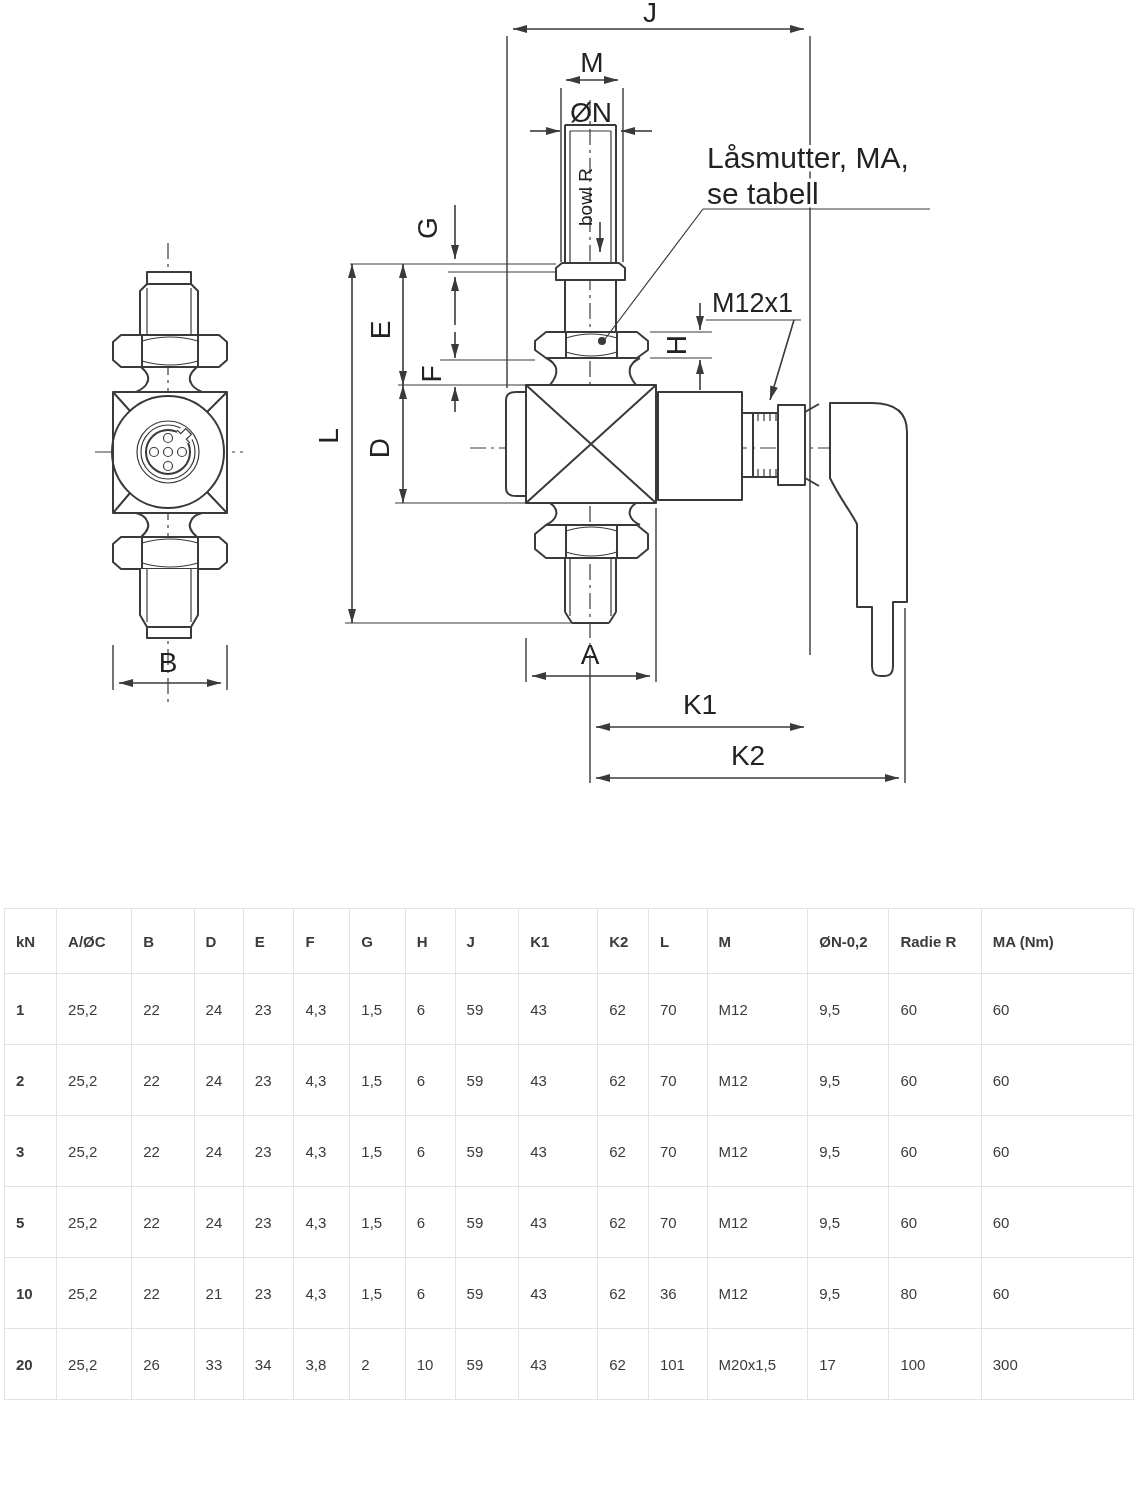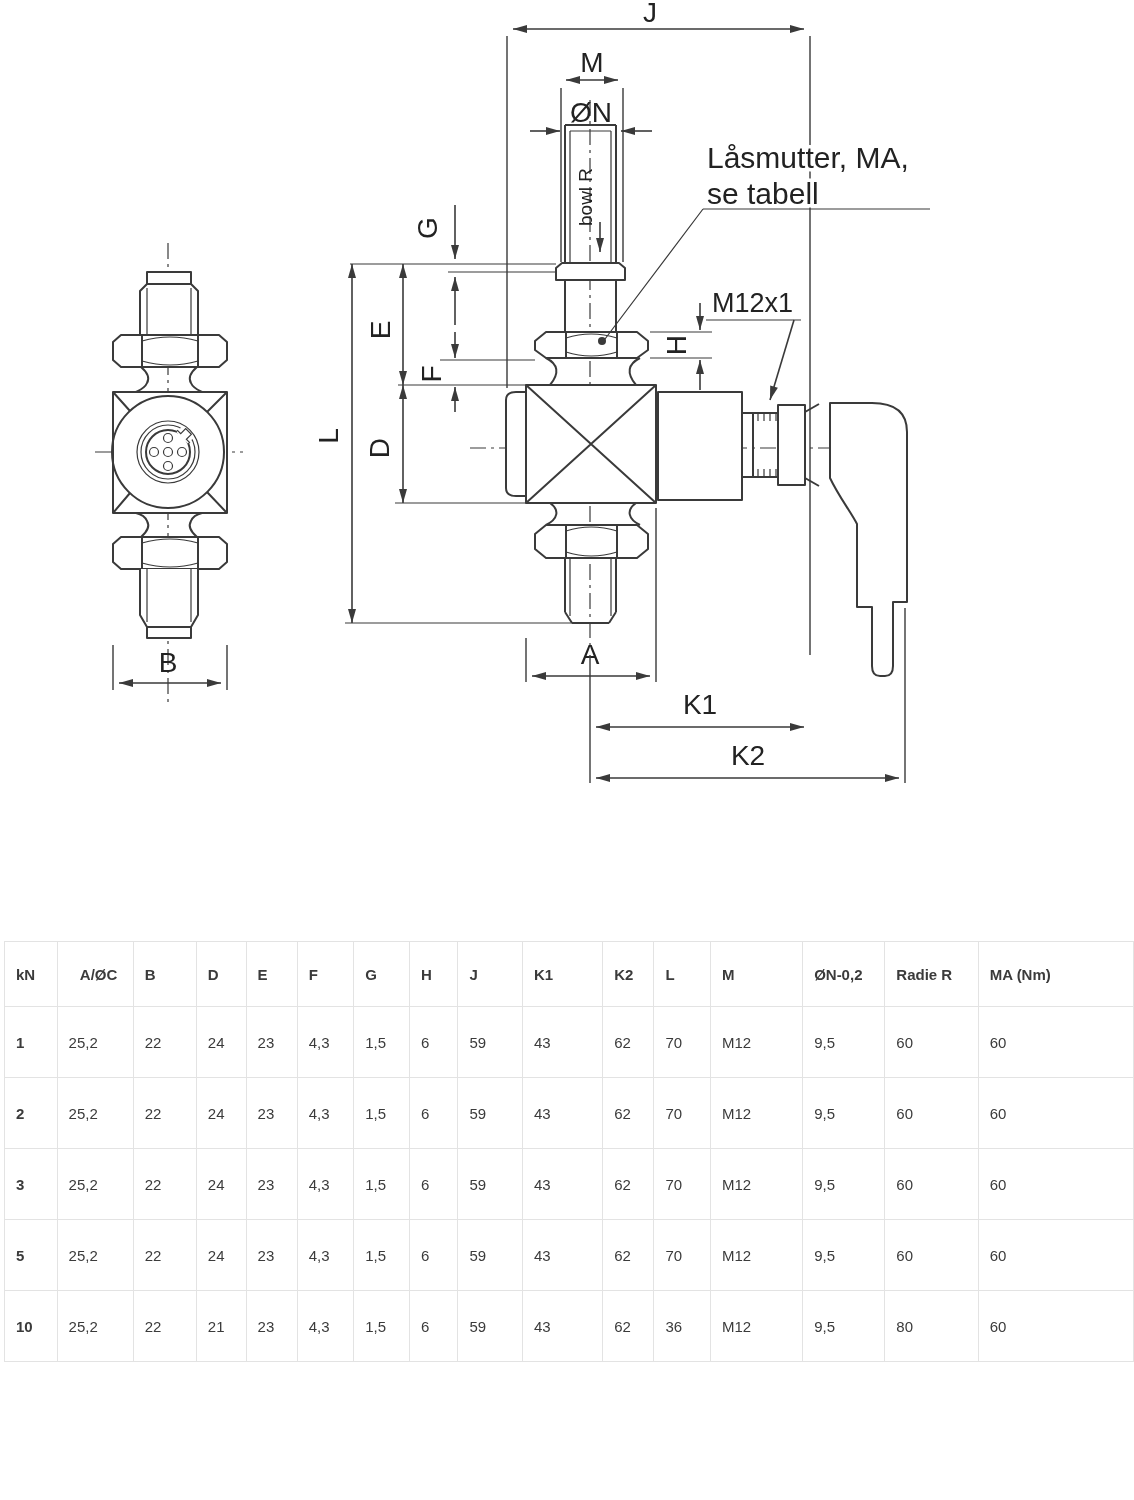--- a/index.html
+++ b/index.html
@@ -15,21 +15,21 @@
          marker-start:url(#arrow);marker-end:url(#arrow);}
   .dime {fill:none;stroke:#3a3a3a;stroke-width:1.6;marker-end:url(#arrow);}
   .cl   {fill:none;stroke:#3a3a3a;stroke-width:1.2;stroke-dasharray:16 5 3 5;}
   .dot  {fill:#3a3a3a;stroke:none;}
   .lbl  {fill:#222;font-size:28px;font-family:"Liberation Sans",sans-serif;}
   .lblm {text-anchor:middle;}
   .note {fill:#222;font-size:30px;font-family:"Liberation Sans",sans-serif;
          paint-order:stroke;stroke:#fff;stroke-width:7;stroke-linejoin:round;}
   .small{fill:#222;font-size:19px;font-family:"Liberation Sans",sans-serif;}
   
-  .spec-wrap{position:absolute;top:908px;left:4px;margin-top:33px;}
+  .spec-wrap{position:absolute;top:908px;left:4px;}
   table.spec{border-collapse:collapse;table-layout:fixed;background:#fff;}
   table.spec th, table.spec td{
     border:1px solid #e3e3e3;font-size:15px;color:#3b3b3b;text-align:left;
     vertical-align:middle;padding:0 4px 0 11px;background:#fff;overflow:hidden;}
   table.spec th{height:64px;font-weight:bold;}
   table.spec td{height:70px;font-weight:normal;}
   table.spec td.first-col{font-weight:bold;}
 </style>
 </head>
 <body>
@@ -201,21 +201,21 @@
       <path class="dime" d="M794,320 L770,400"></path>
       <text class="note" style="font-size:27px" x="712" y="312">M12x1</text>
     </g>
   </svg>
 
   <div class="spec-wrap">
     <table class="spec">
       <thead>
         <tr>
             <th style="width: 45px;">kN</th>
-            <th style="width: 75px; text-align: center;">A/ØC</th>
+            <th style="width: 75px;">A/ØC</th>
             <th style="width: 62px;">B</th>
             <th style="width: 42px;">D</th>
             <th style="width: 44px;">E</th>
             <th style="width: 50px;">F</th>
             <th style="width: 49px;">G</th>
             <th style="width: 43px;">H</th>
             <th style="width: 64px;">J</th>
             <th style="width: 86px;">K1</th>
             <th style="width: 43px;">K2</th>
             <th style="width: 52px;">L</th>
@@ -309,17 +309,35 @@
             <td>6</td>
             <td>59</td>
             <td>43</td>
             <td>62</td>
             <td>36</td>
             <td>M12</td>
             <td>9,5</td>
             <td>80</td>
             <td>60</td>
           </tr>
+          <tr>
+            <td class="first-col">20</td>
+            <td>25,2</td>
+            <td>26</td>
+            <td>33</td>
+            <td>34</td>
+            <td>3,8</td>
+            <td>2</td>
+            <td>10</td>
+            <td>59</td>
+            <td>43</td>
+            <td>62</td>
+            <td>101</td>
+            <td>M20x1,5</td>
+            <td>17</td>
+            <td>100</td>
+            <td>300</td>
+          </tr>
         </tbody>
     </table>
   </div>
 
 </div>
 
 </body></html>

